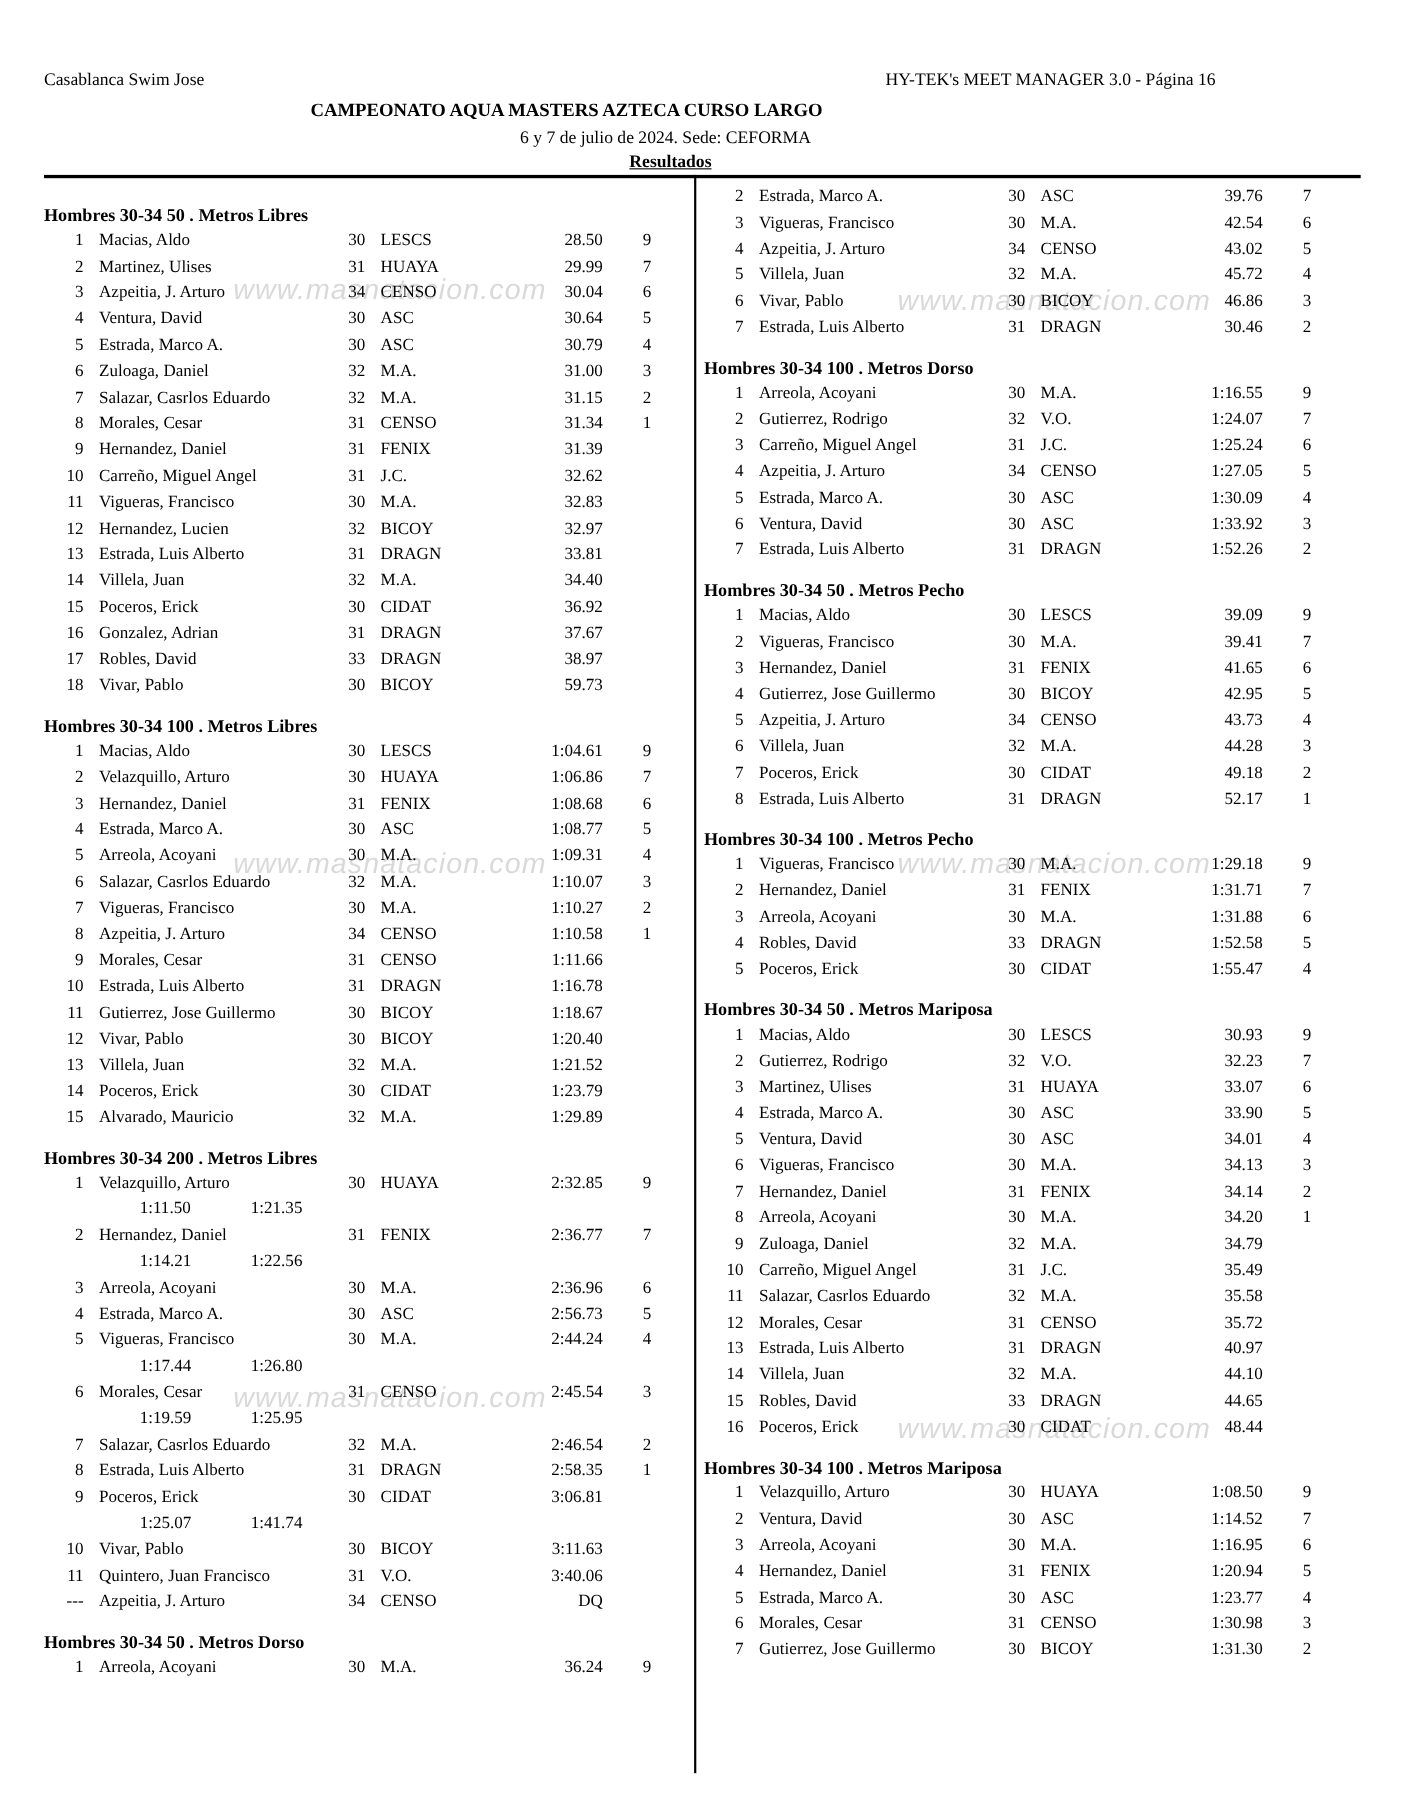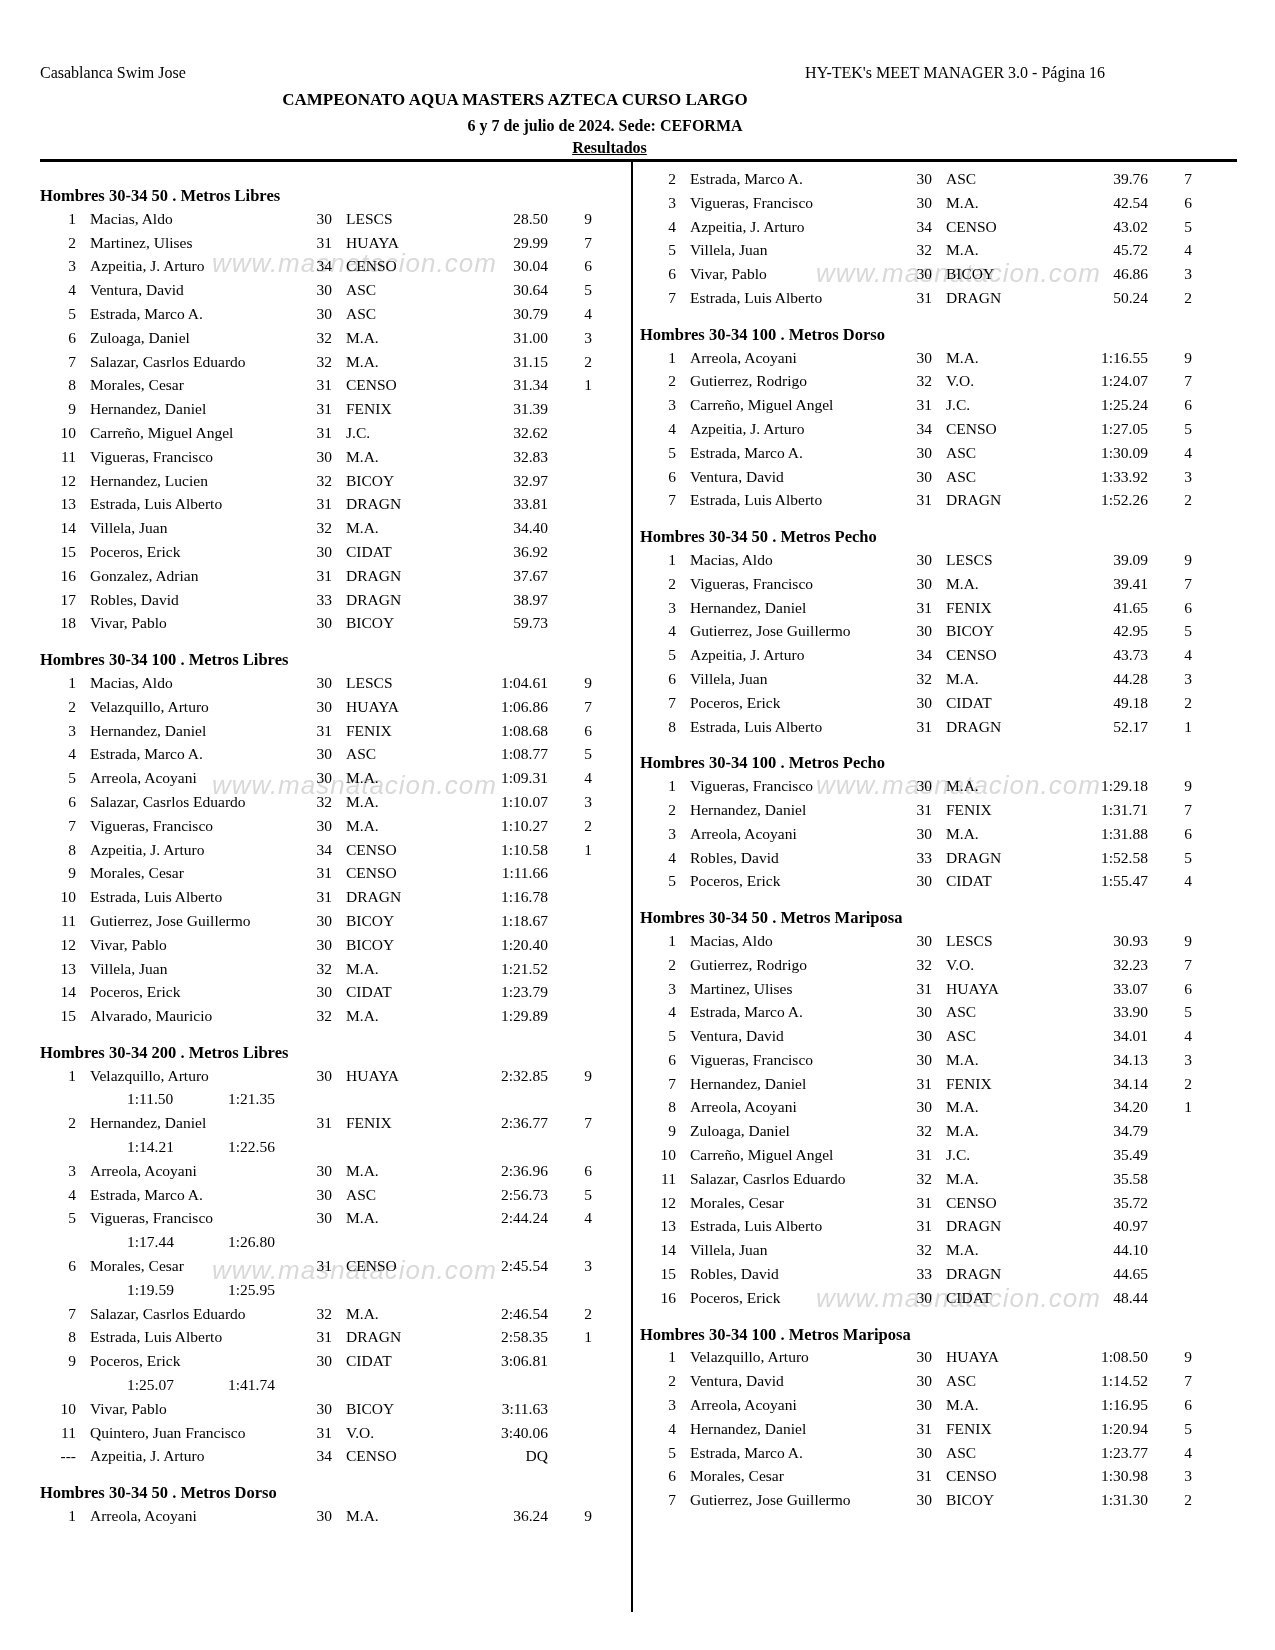--- a/index.html
+++ b/index.html
@@ -3,21 +3,21 @@
 <meta charset="utf-8">
 <style>
   html,body{margin:0;padding:0;background:#ffffff;}
   body{
     width:1275px;height:1650px;position:relative;overflow:hidden;
     font-family:"Liberation Serif","DejaVu Serif",serif;color:#000;
   }
   .hdr-club{position:absolute;left:40px;top:64px;font-size:16px;}
   .hdr-manager{position:absolute;right:170px;top:64px;font-size:16px;}
   .hdr-title{position:absolute;left:0;top:90px;width:1030px;text-align:center;font-size:17px;font-weight:bold;}
-  .hdr-date{position:absolute;left:0;top:117px;width:1210px;text-align:center;font-size:16px;font-weight:bold;}
+  .hdr-date{position:absolute;left:0;top:117px;width:1210px;text-align:center;font-size:16px;font-weight:normal;}
   .hdr-results{position:absolute;left:0;top:139px;width:1219px;text-align:center;font-size:16px;font-weight:bold;text-decoration:underline;}
   .rule{position:absolute;left:40px;top:159px;width:1197px;height:3px;background:#000;}
   .divider{position:absolute;left:631px;top:159px;width:2px;height:1453px;background:#000;}
 
   .col{position:absolute;top:166px;width:585px;padding-top:4px;z-index:2;}
   .col-left{left:40px;}
   .col-right{left:640px;}
 
   .event-title{margin-top:12px;height:23.8px;font-size:16.5px;font-weight:bold;white-space:nowrap;}
   .event-title:first-child{margin-top:16px;}
@@ -478,21 +478,21 @@
       <span class="age">30</span>
       <span class="team">BICOY</span>
       <span class="time">46.86</span>
       <span class="points">3</span>
     </div>
     <div class="row">
       <span class="place">7</span>
       <span class="name">Estrada, Luis Alberto</span>
       <span class="age">31</span>
       <span class="team">DRAGN</span>
-      <span class="time">50.24</span>
+      <span class="time">30.46</span>
       <span class="points">2</span>
     </div>
     <div class="event-title">Hombres 30-34 100 . Metros Dorso</div>
     <div class="row">
       <span class="place">1</span>
       <span class="name">Arreola, Acoyani</span>
       <span class="age">30</span>
       <span class="team">M.A.</span>
       <span class="time">1:16.55</span>
       <span class="points">9</span>

